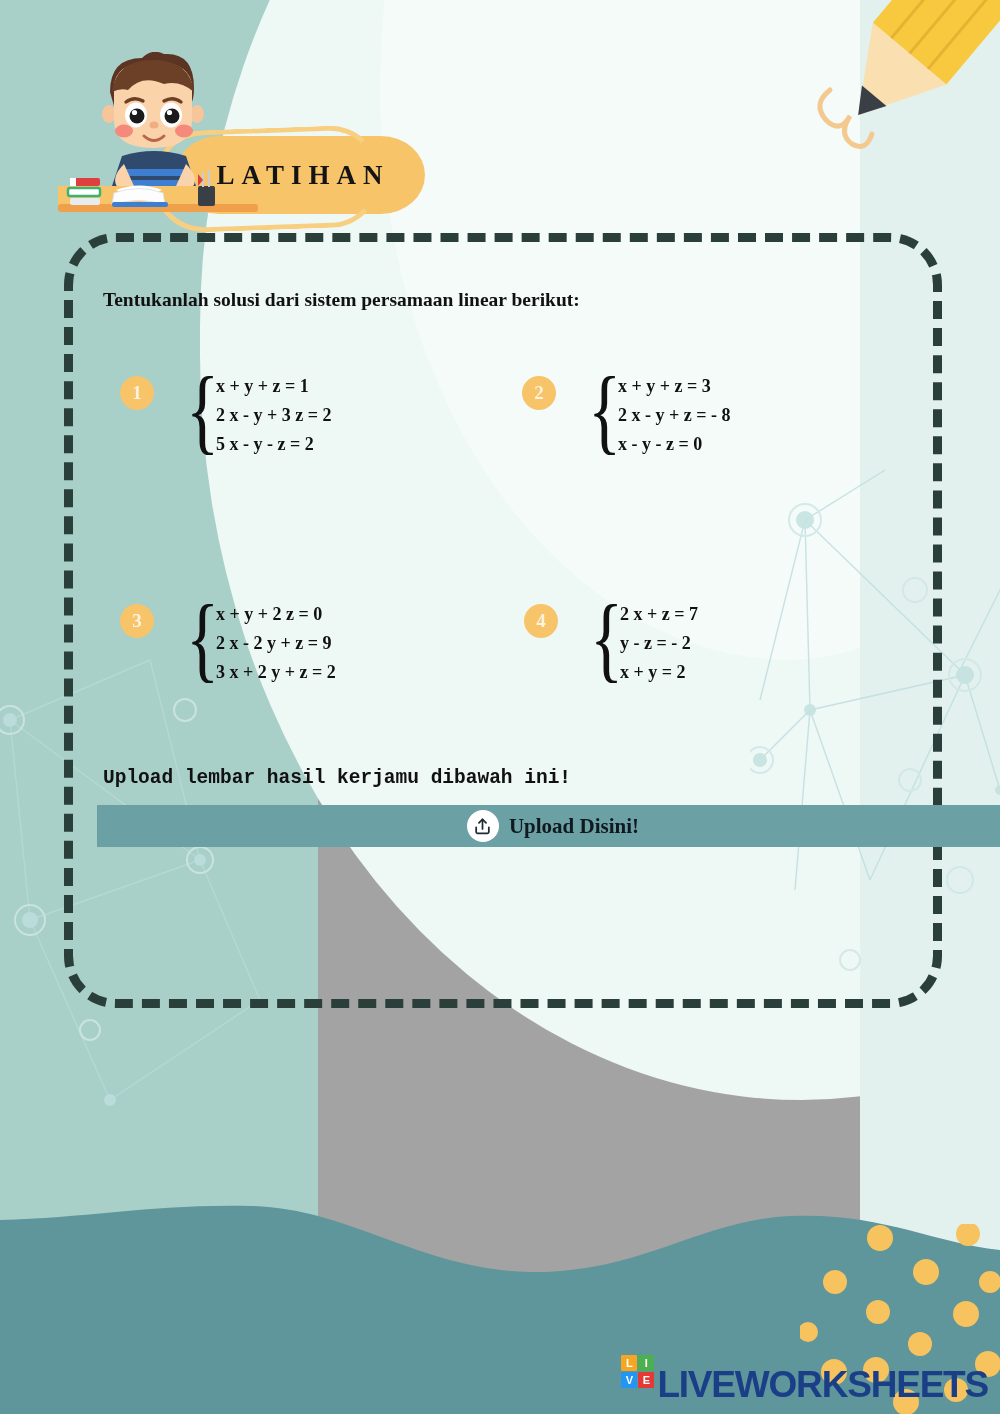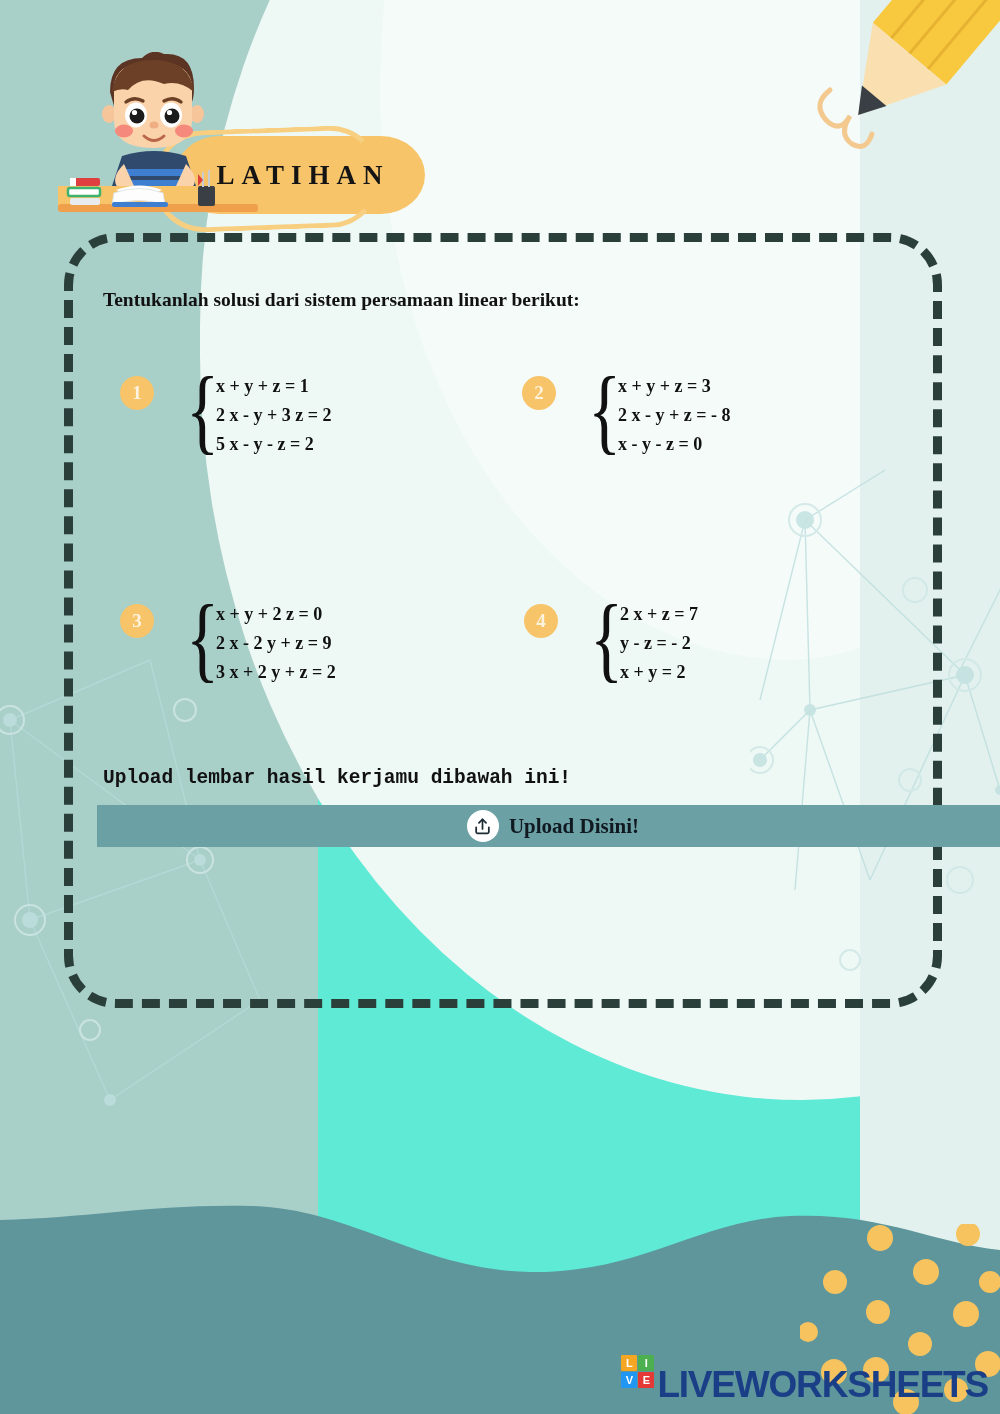--- a/index.html
+++ b/index.html
@@ -5,21 +5,21 @@
 <style>
   * { margin:0; padding:0; box-sizing:border-box; }
   html, body {
     width:1000px; height:1414px;
     font-family:"Liberation Serif", serif;
     overflow:hidden;
   }
   #page {
     position:relative;
     width:1000px; height:1414px;
-    background:#5eead4;
+    background:#a3a3a3;
     overflow:hidden;
     padding-left:8px;
   }
 
   
   .bg-left-band {
     position:absolute; left:0; top:0; width:318px; height:1414px;
     background:#a9cfc9;
   }
   .bg-blob {

